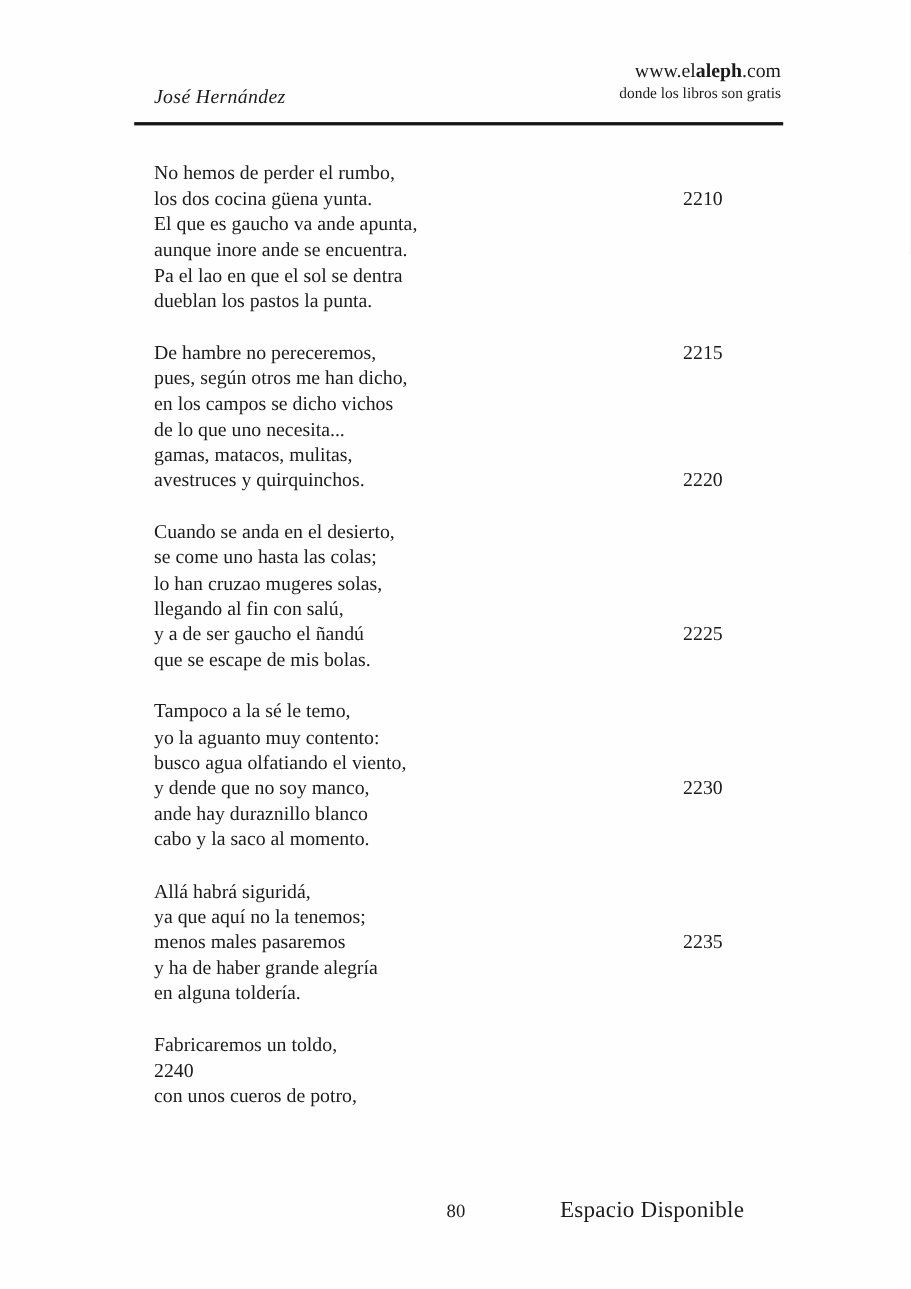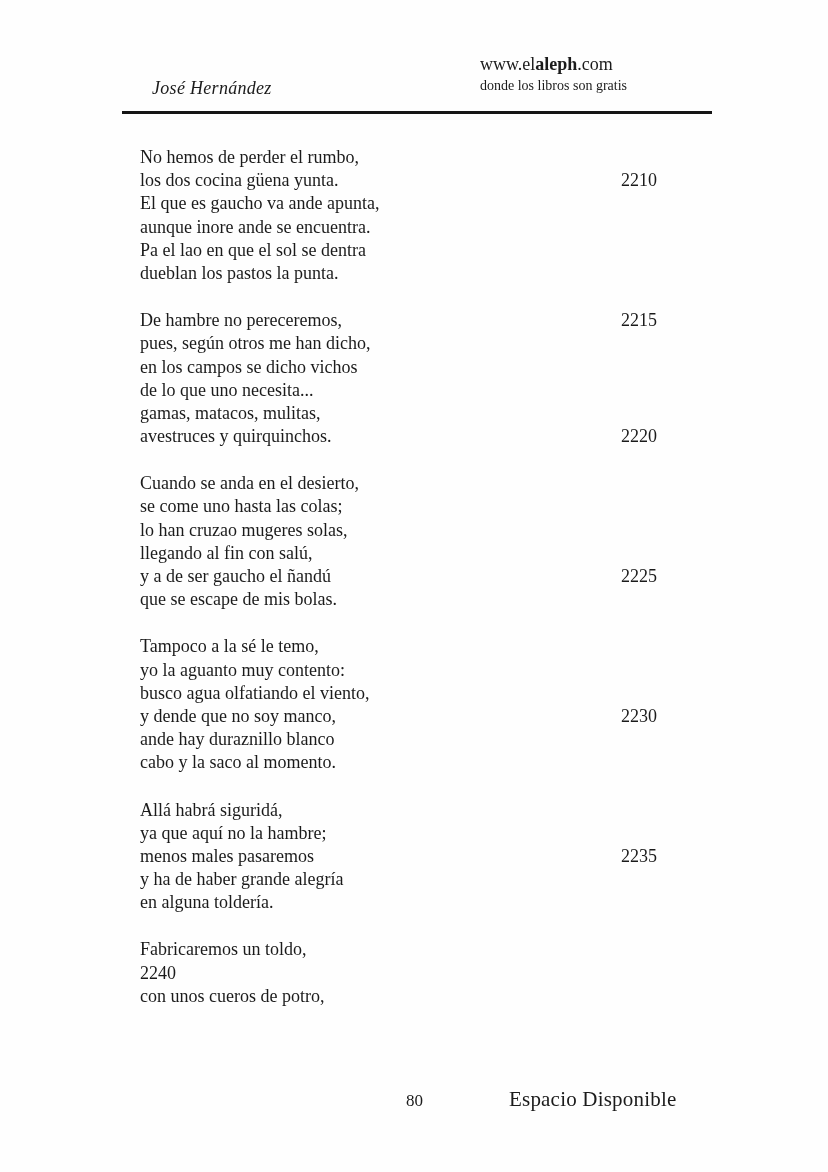--- a/index.html
+++ b/index.html
@@ -8,32 +8,32 @@
     width: 828px;
     height: 1172px;
     background: #fefefe;
     font-family: "Liberation Serif", "DejaVu Serif", serif;
     color: #1b1b1b;
     overflow: hidden;
     margin: 0 auto;
   }
   .author {
     position: absolute;
-    left: 152px;
+    left: 140px;
     top: 78px;
     font-style: italic;
     font-size: 18px;
     letter-spacing: 0.3px;
   }
   .site-block {
     position: absolute;
-    left: 480px;
+    left: 520px;
     top: 54px;
     width: 190px;
-    text-align: left;
+    text-align: right;
     line-height: 1.15;
   }
   .site-url { font-size: 18px; }
   .site-url .bold { font-weight: bold; }
   .site-tagline { font-size: 14px; margin-top: 3px; }
   .header-rule {
     position: absolute;
     left: 122px;
     top: 111px;
     width: 590px;
@@ -169,21 +169,21 @@
         </div>
         <div class="vline">
           <span>cabo y la saco al momento.</span>
         </div>
       </div>
       <div class="stanza">
         <div class="vline">
           <span>Allá habrá siguridá,</span>
         </div>
         <div class="vline">
-          <span>ya que aquí no la hambre;</span>
+          <span>ya que aquí no la tenemos;</span>
         </div>
         <div class="vline">
           <span>menos males pasaremos</span>
           <span class="vnum">2235</span>
         </div>
         <div class="vline">
           <span>y ha de haber grande alegría</span>
         </div>
         <div class="vline">
           <span>en alguna toldería.</span>

